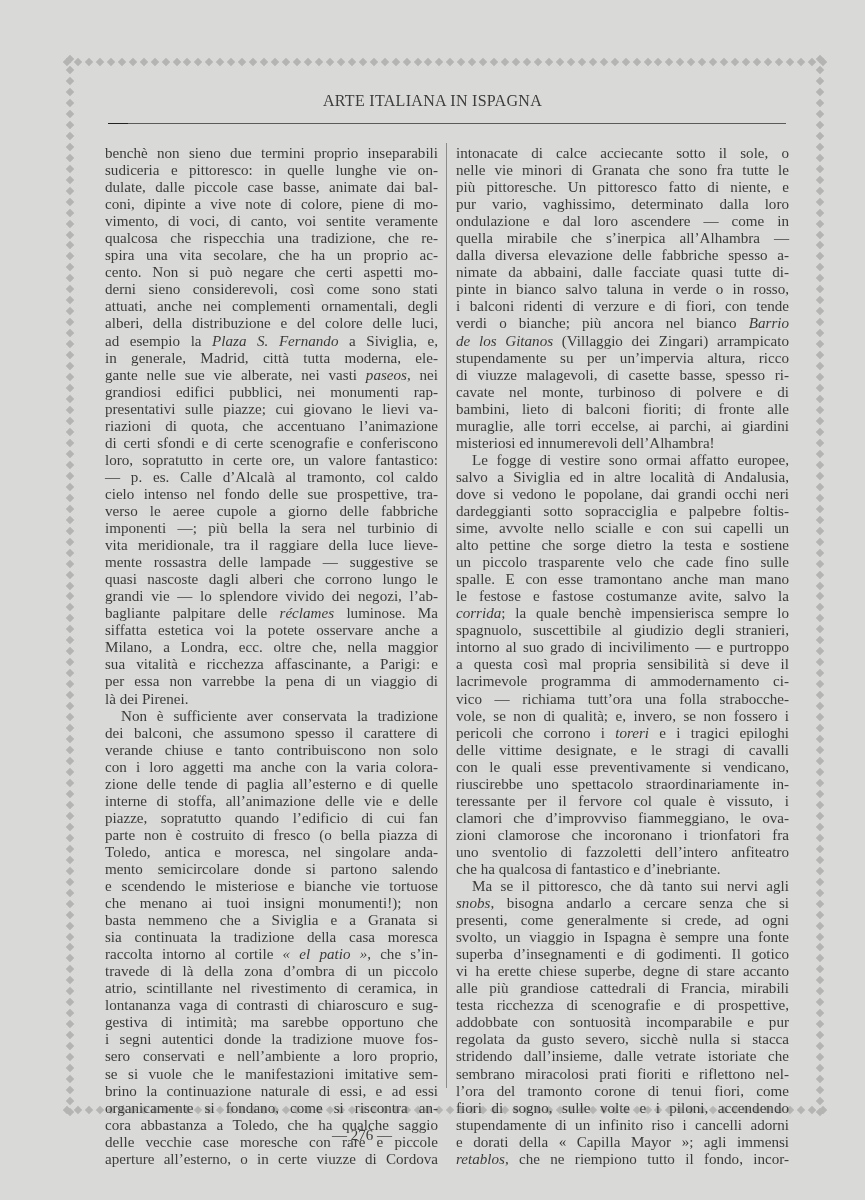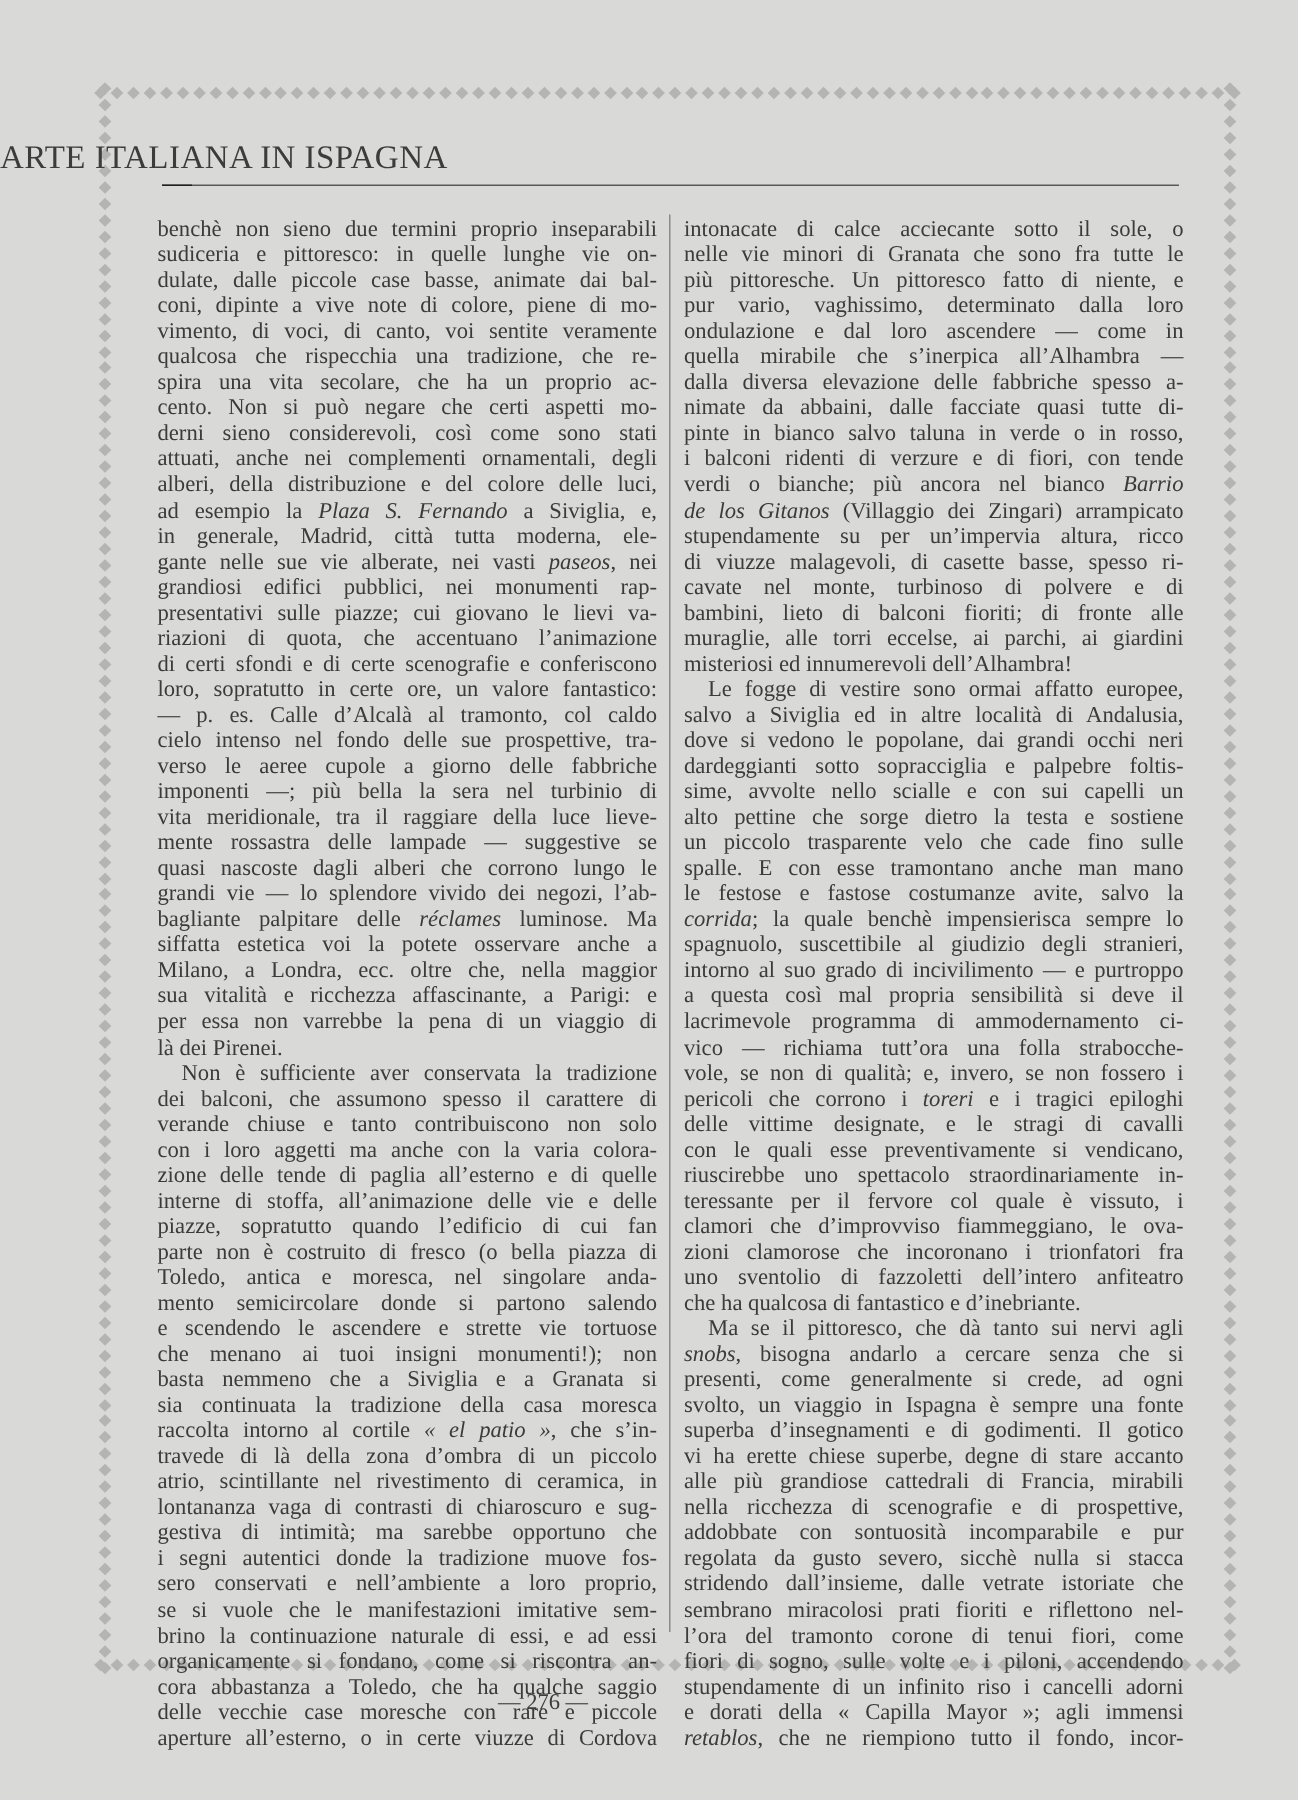--- a/index.html
+++ b/index.html
@@ -29,21 +29,22 @@
   .border-right { right: 0; }
   .dia {
     width: 6px; height: 6px;
     background: #b4b4b2;
     transform: rotate(45deg);
     flex: 0 0 auto;
   }
   .running-head {
     position: absolute;
     left: 0; top: 92px; width: 865px;
-    font-size: 22px;
+    text-align: center;
+    font-size: 16px;
     letter-spacing: 0.3px;
     color: #3c3c3c;
   }
   .head-rule {
     position: absolute;
     left: 108px; top: 123px;
     width: 678px; height: 1px;
     background: #5a5a5a;
   }
   .head-rule-short {
@@ -470,21 +471,21 @@
     <span class="line para-start">Non è sufficiente aver conservata la tradizione</span>
     <span class="line">dei balconi, che assumono spesso il carattere di</span>
     <span class="line">verande chiuse e tanto contribuiscono non solo</span>
     <span class="line">con i loro aggetti ma anche con la varia colora-</span>
     <span class="line">zione delle tende di paglia all’esterno e di quelle</span>
     <span class="line">interne di stoffa, all’animazione delle vie e delle</span>
     <span class="line">piazze, sopratutto quando l’edificio di cui fan</span>
     <span class="line">parte non è costruito di fresco (o bella piazza di</span>
     <span class="line">Toledo, antica e moresca, nel singolare anda-</span>
     <span class="line">mento semicircolare donde si partono salendo</span>
-    <span class="line">e scendendo le ascendere e strette vie tortuose</span>
+    <span class="line">e scendendo le misteriose e bianche vie tortuose</span>
     <span class="line">che menano ai tuoi insigni monumenti!); non</span>
     <span class="line">basta nemmeno che a Siviglia e a Granata si</span>
     <span class="line">sia continuata la tradizione della casa moresca</span>
     <span class="line">raccolta intorno al cortile <em>« el patio »</em>, che s’in-</span>
     <span class="line">travede di là della zona d’ombra di un piccolo</span>
     <span class="line">atrio, scintillante nel rivestimento di ceramica, in</span>
     <span class="line">lontananza vaga di contrasti di chiaroscuro e sug-</span>
     <span class="line">gestiva di intimità; ma sarebbe opportuno che</span>
     <span class="line">i segni autentici donde la tradizione muove fos-</span>
     <span class="line">sero conservati e nell’ambiente a loro proprio,</span>
@@ -540,21 +541,21 @@
     <span class="line">zioni clamorose che incoronano i trionfatori fra</span>
     <span class="line">uno sventolio di fazzoletti dell’intero anfiteatro</span>
     <span class="line last">che ha qualcosa di fantastico e d’inebriante.</span>
     <span class="line para-start">Ma se il pittoresco, che dà tanto sui nervi agli</span>
     <span class="line"><em>snobs</em>, bisogna andarlo a cercare senza che si</span>
     <span class="line">presenti, come generalmente si crede, ad ogni</span>
     <span class="line">svolto, un viaggio in Ispagna è sempre una fonte</span>
     <span class="line">superba d’insegnamenti e di godimenti. Il gotico</span>
     <span class="line">vi ha erette chiese superbe, degne di stare accanto</span>
     <span class="line">alle più grandiose cattedrali di Francia, mirabili</span>
-    <span class="line">nella ricchezza di scenografie e di prospettive,</span>
+    <span class="line">testa ricchezza di scenografie e di prospettive,</span>
     <span class="line">addobbate con sontuosità incomparabile e pur</span>
     <span class="line">regolata da gusto severo, sicchè nulla si stacca</span>
     <span class="line">stridendo dall’insieme, dalle vetrate istoriate che</span>
     <span class="line">sembrano miracolosi prati fioriti e riflettono nel-</span>
     <span class="line">l’ora del tramonto corone di tenui fiori, come</span>
     <span class="line">fiori di sogno, sulle volte e i piloni, accendendo</span>
     <span class="line">stupendamente di un infinito riso i cancelli adorni</span>
     <span class="line">e dorati della « Capilla Mayor »; agli immensi</span>
     <span class="line"><em>retablos</em>, che ne riempiono tutto il fondo, incor-</span>
   </div>

